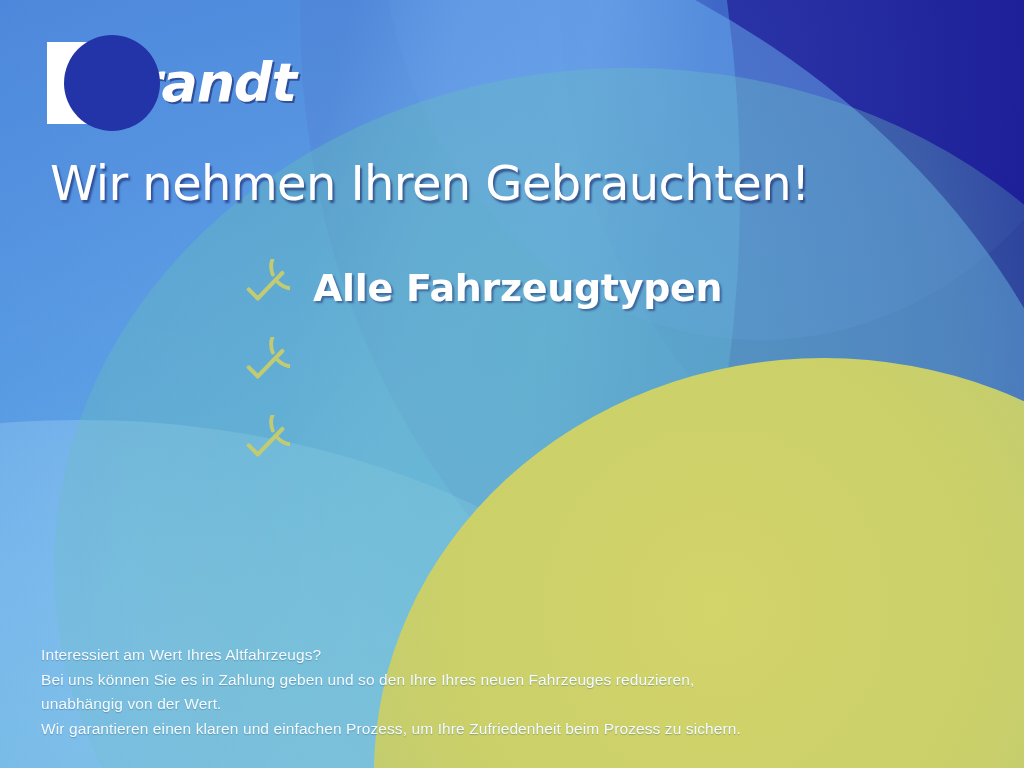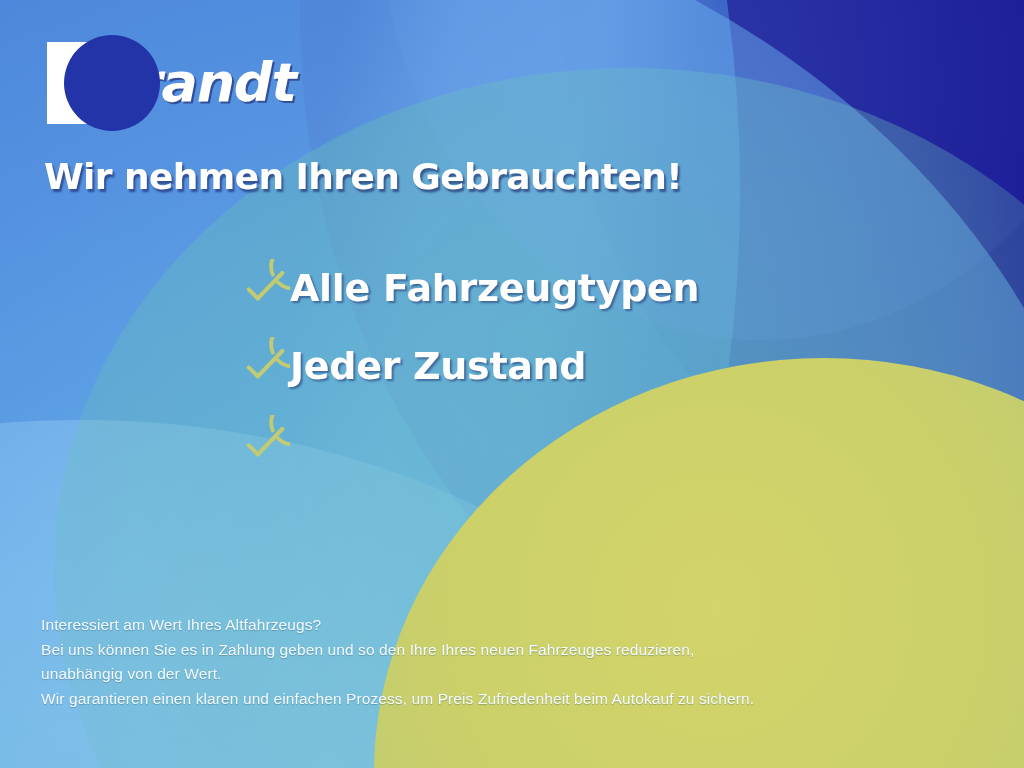--- a/index.html
+++ b/index.html
@@ -221,26 +221,26 @@
     color: #ffffff;
     margin-left: 8px;
     line-height: 1;
     text-shadow: 2px 2px 0 rgba(20,25,95,0.55);
     white-space: nowrap;
   }
 
   
   #headline {
     position: absolute;
-    left: 44px;
+    left: 50px;
     top: 158px;
     width: 920px;
     font-family: "DejaVu Sans", sans-serif;
-    font-weight: bold;
-    font-size: 36px;
+    font-weight: normal;
+    font-size: 48px;
     line-height: 1.05;
     letter-spacing: -0.6px;
     color: #ffffff;
     text-shadow: 2px 3px 2px rgba(18,22,90,0.55);
     white-space: nowrap;
   }
 
   
   #features {
     position: absolute;
@@ -260,30 +260,31 @@
     width: 58px;
     height: 58px;
     display: block;
   }
   .feature-label {
     font-family: "DejaVu Sans", sans-serif;
     font-weight: bold;
     font-size: 38px;
     letter-spacing: -0.3px;
     color: #ffffff;
+    margin-left: 23px;
     line-height: 1;
     text-shadow: 2px 2px 2px rgba(20,24,92,0.45);
     white-space: nowrap;
   }
 
   
   #footnote {
     position: absolute;
     left: 41px;
-    top: 613px;
+    top: 643px;
     width: 900px;
     font-family: "Liberation Sans", sans-serif;
     font-size: 15.5px;
     line-height: 24.5px;
     color: #f4fbff;
     letter-spacing: 0.1px;
     text-shadow: 0 1px 1px rgba(40,80,110,0.35);
   }
   #footnote .fn-line {
     display: block;
@@ -327,33 +328,32 @@
         </svg>
         <span class="feature-label">Alle Fahrzeugtypen</span>
       </div>
 
 
       <div class="feature-row">
         <svg class="check-icon" viewBox="0 0 64 64">
           <path d="M50.5 25.5 A24 24 0 1 0 45 17.2" fill="none" stroke="#c2cb72" stroke-width="4.2" stroke-linecap="round"></path>
           <polyline points="18.5,33.5 28.5,43.5 55.5,15.5" fill="none" stroke="#c2cb72" stroke-width="4.6" stroke-linecap="round" stroke-linejoin="round"></polyline>
         </svg>
-        <span class="feature-label">Jeder Zustand</span>
       </div>
 
       <div class="feature-row">
         <svg class="check-icon" viewBox="0 0 64 64">
           <path d="M50.5 25.5 A24 24 0 1 0 45 17.2" fill="none" stroke="#c2cb72" stroke-width="4.2" stroke-linecap="round"></path>
           <polyline points="18.5,33.5 28.5,43.5 55.5,15.5" fill="none" stroke="#c2cb72" stroke-width="4.6" stroke-linecap="round" stroke-linejoin="round"></polyline>
         </svg>
       </div>
 
     </div>
 
     <div id="footnote">
       <span class="fn-line">Interessiert am Wert Ihres Altfahrzeugs?</span>
       <span class="fn-line">Bei uns können Sie es in Zahlung geben und so den Ihre Ihres neuen Fahrzeuges reduzieren,</span>
       <span class="fn-line">unabhängig von der Wert.</span>
-      <span class="fn-line">Wir garantieren einen klaren und einfachen Prozess, um Preis Zufriedenheit beim Autokauf zu sichern.</span>
+      <span class="fn-line">Wir garantieren einen klaren und einfachen Prozess, um Ihre Zufriedenheit beim Prozess zu sichern.</span>
     </div>
 
   </div>
 </div>
 
 </body></html>

